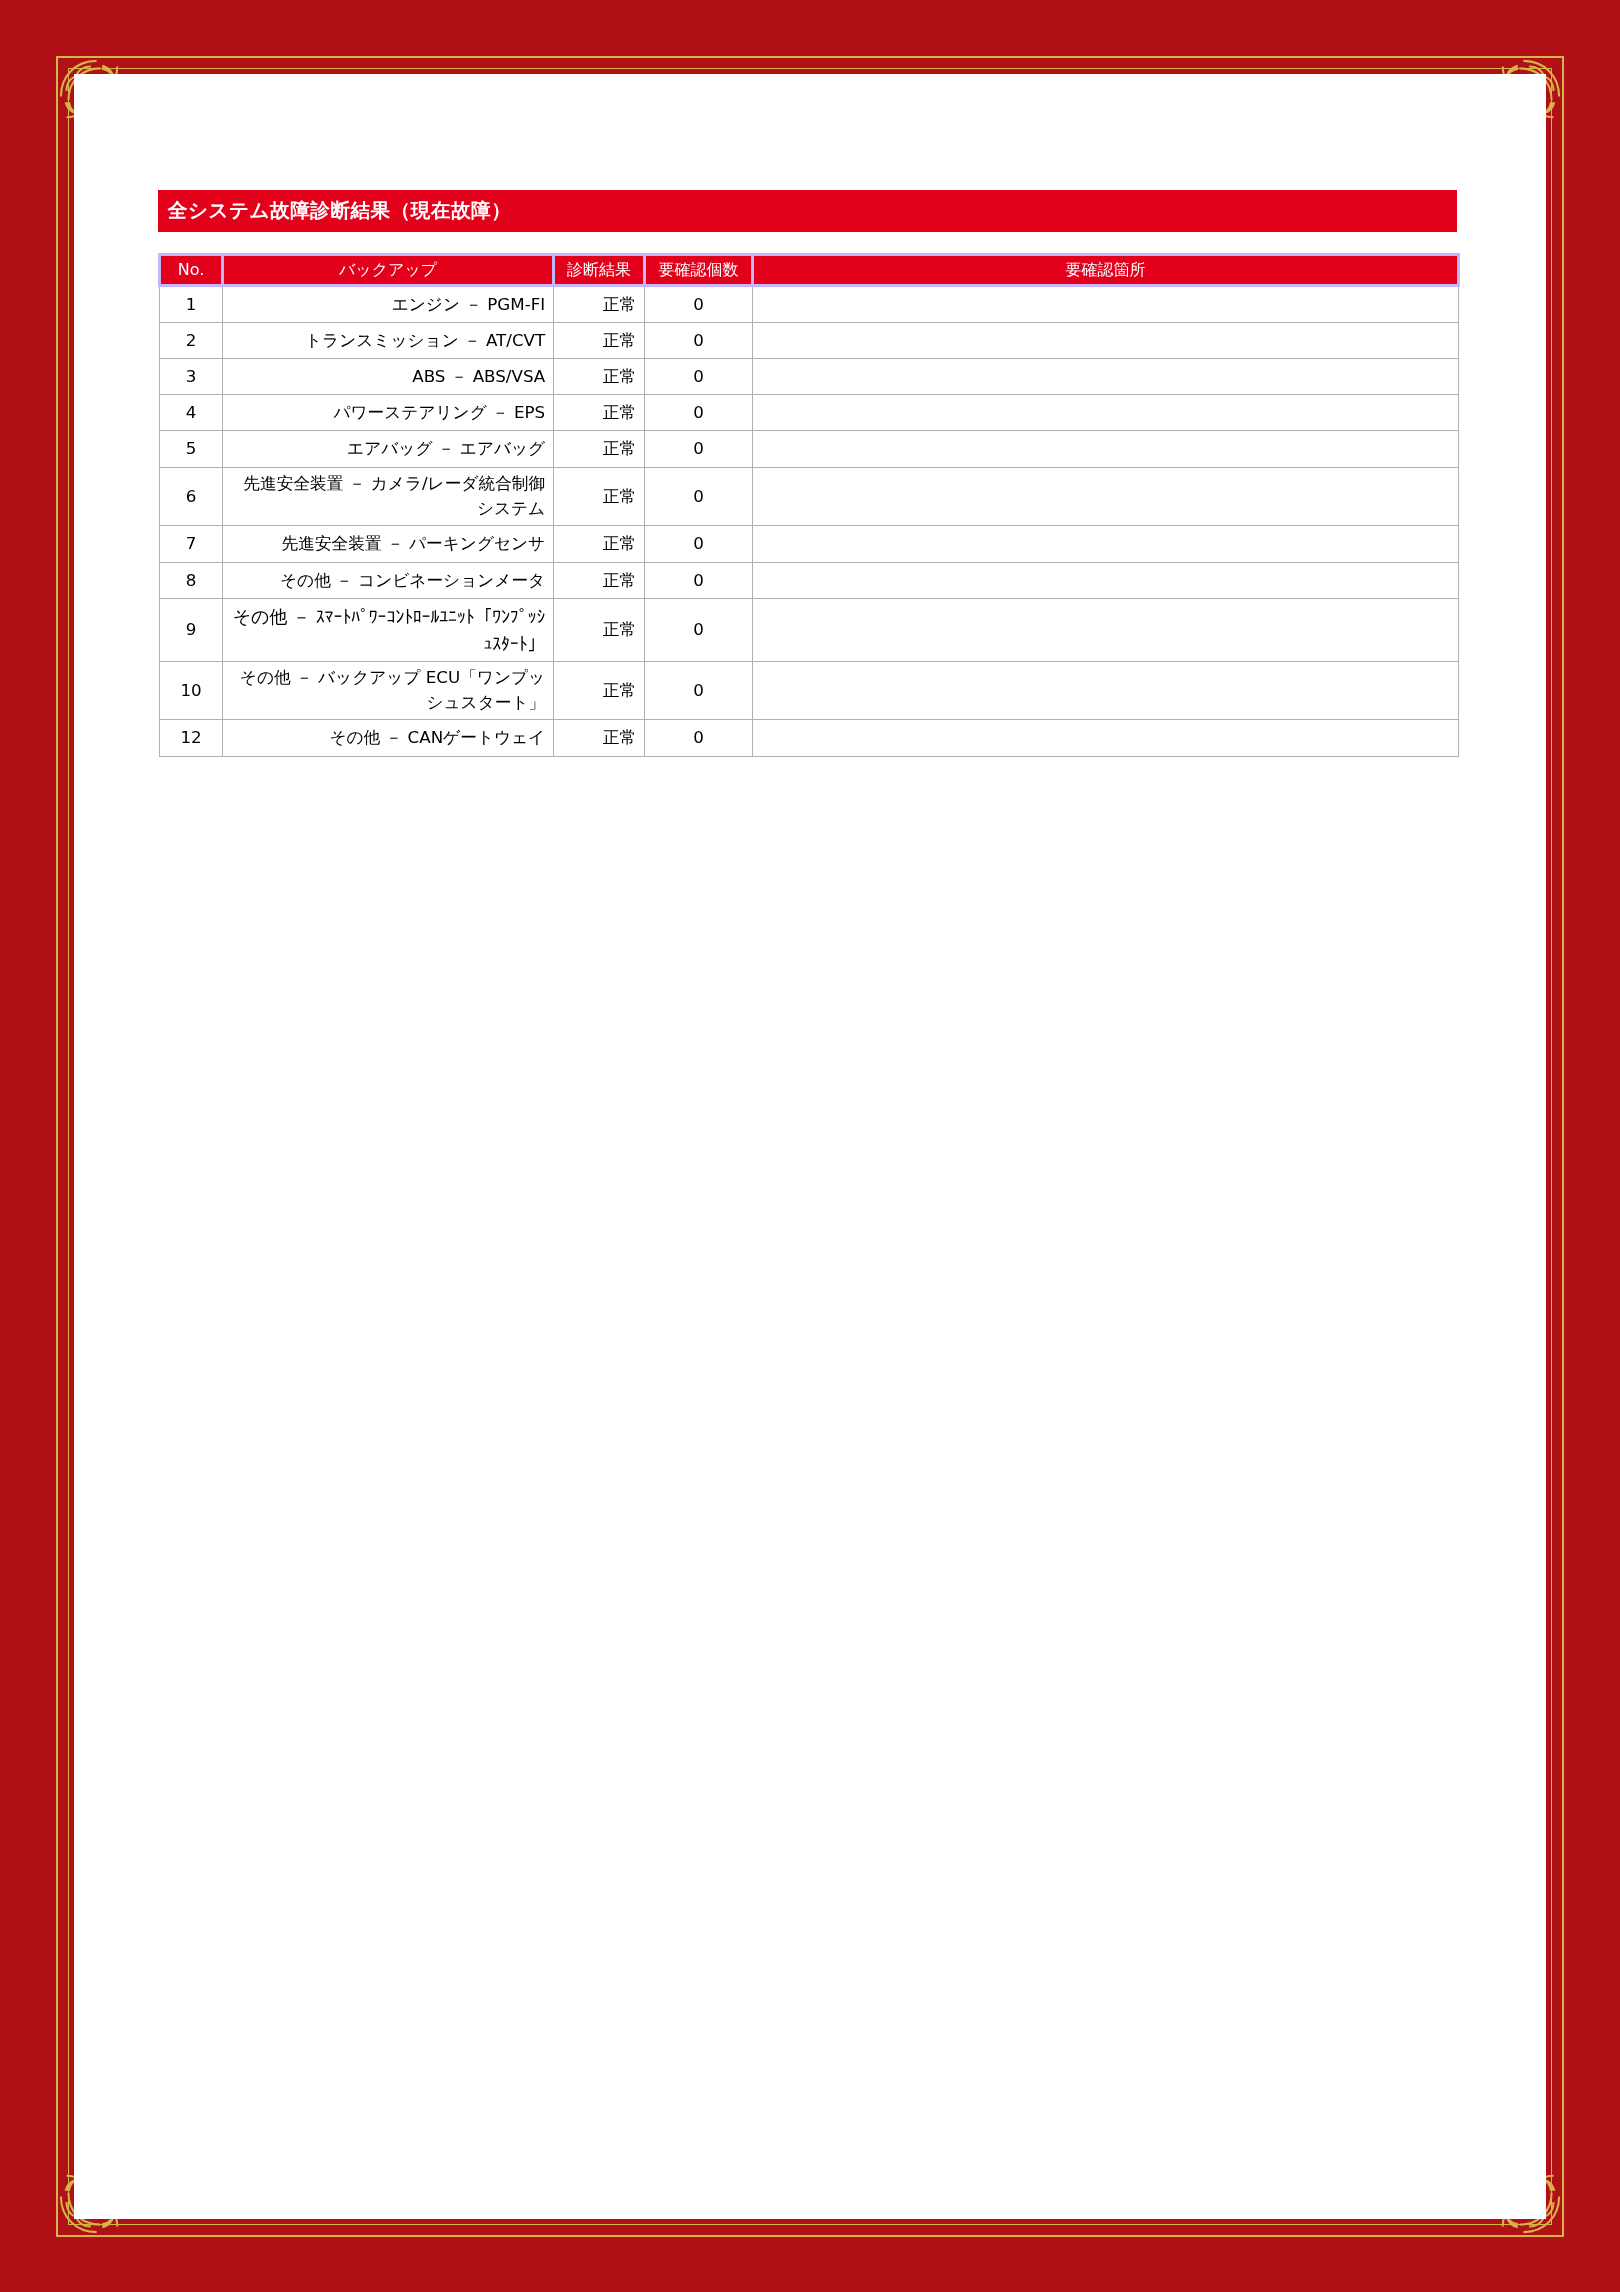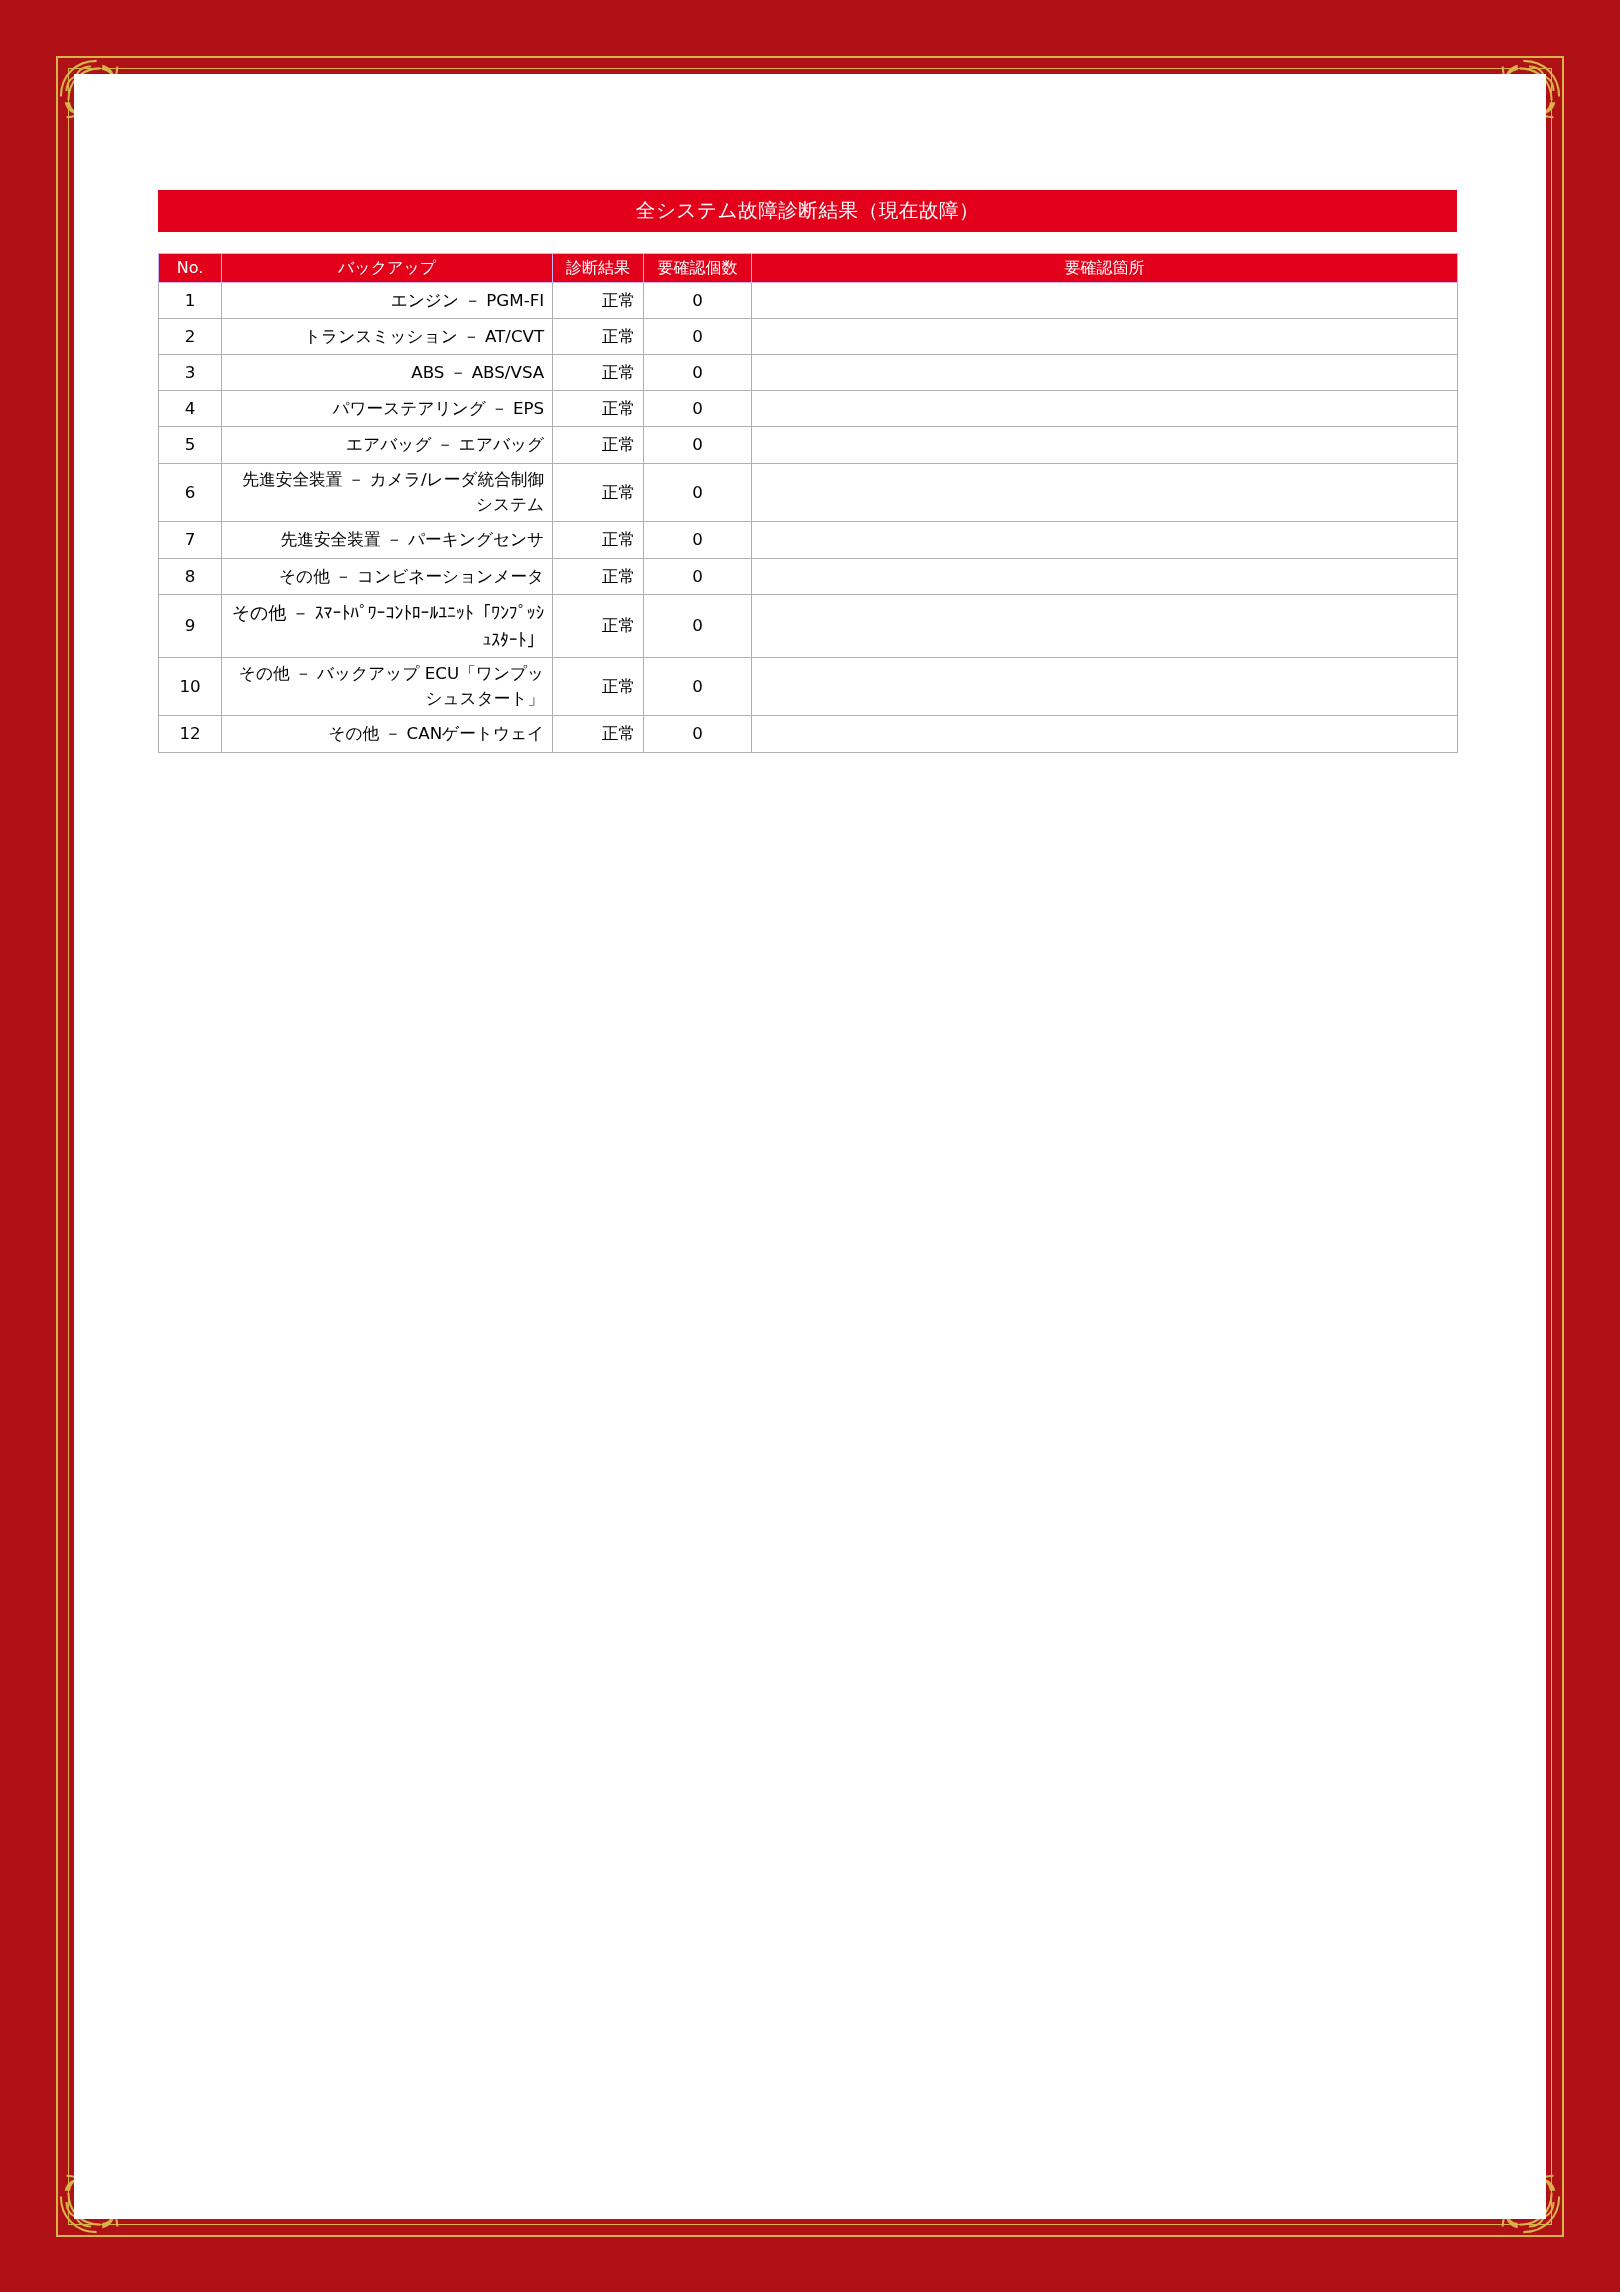--- a/index.html
+++ b/index.html
@@ -68,43 +68,42 @@
     position: absolute;
     left: 84px;
     top: 116px;
     width: 1299px;
   }
 
   .doc-title-bar {
     background: #e2001a;
     color: #ffffff;
     font-size: 19.6px;
-    font-weight: normal;
+    font-weight: bold;
     letter-spacing: 0.5px;
     padding: 6.9px 9.8px 7.8px 9.8px;
     box-sizing: border-box;
     width: 1299px;
-    text-align: center;
   }
 
   table.result {
     margin-top: 21.6px;
     border-collapse: collapse;
     width: 1299px;
     table-layout: fixed;
     font-size: 16.7px;
     color: #000000;
   }
   table.result th {
     background: #e2001a;
     color: #ffffff;
     font-weight: normal;
     font-size: 16px;
     padding: 2.9px 3.9px;
-    border: 1px solid #c4b5fd;
+    border: 3px solid #c4b5fd;
     text-align: center;
     line-height: 1.35;
   }
   table.result td {
     border: 1px solid #aeb0b3;
     padding: 3.9px 7.8px;
     line-height: 1.5;
     vertical-align: middle;
     height: 27.4px;
   }

